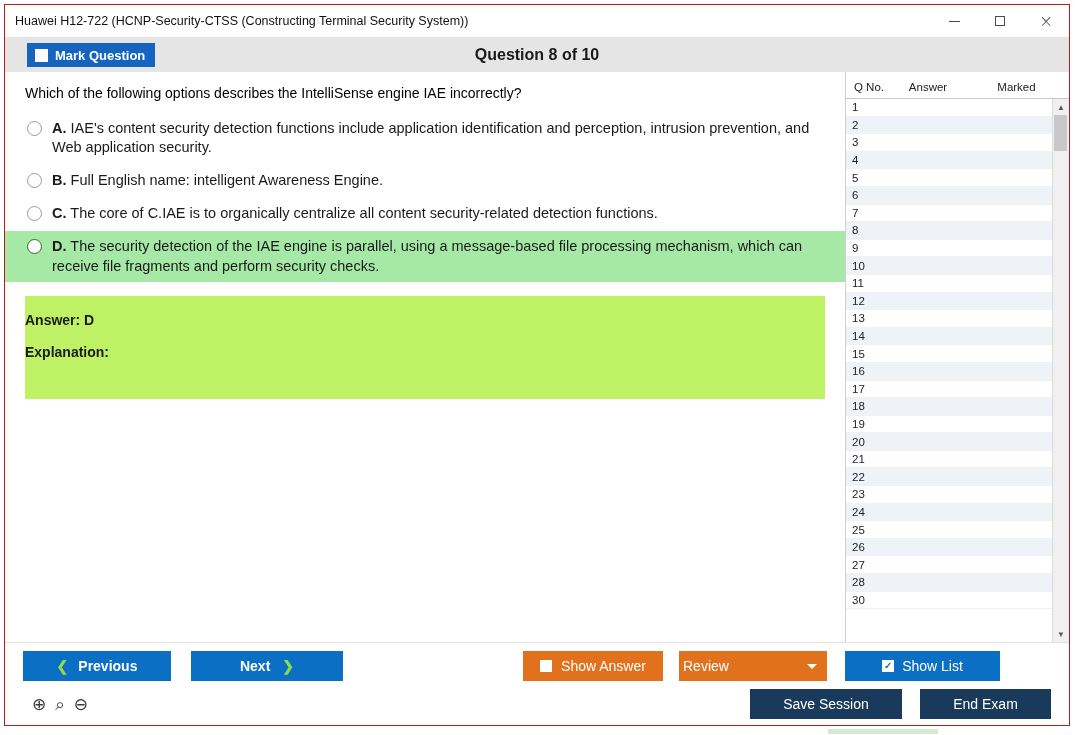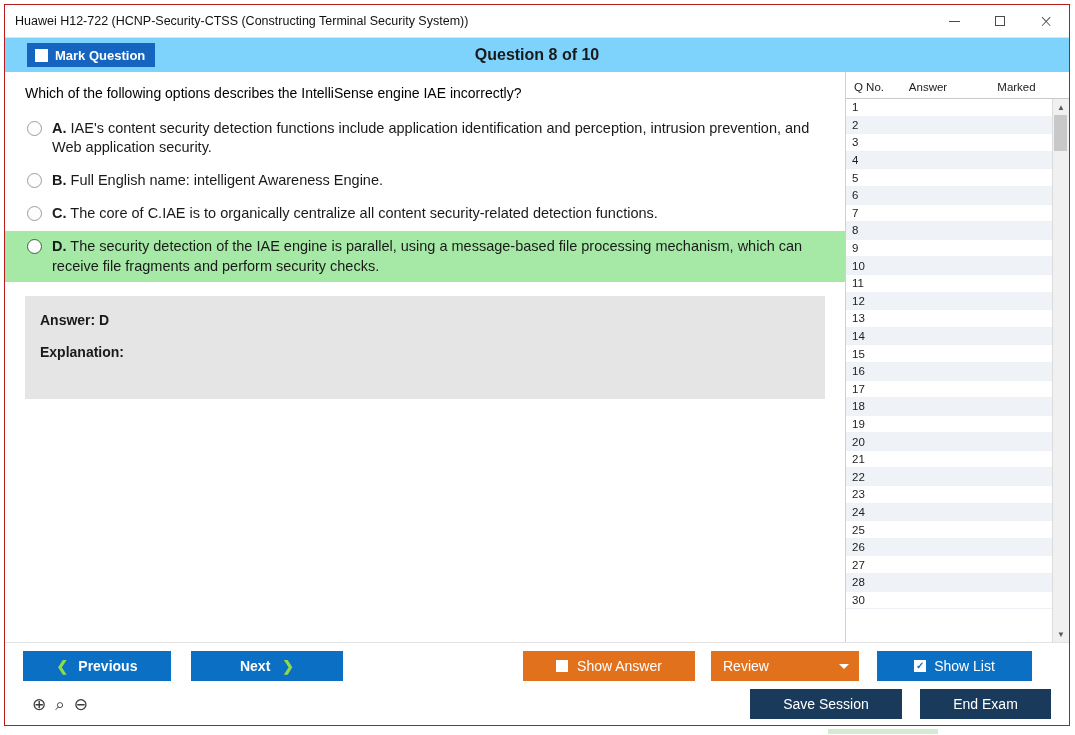--- a/index.html
+++ b/index.html
@@ -58,21 +58,21 @@
   .glyph-min { width: 11px; height: 1px; background: #4a4a4a; display:block; }
   .glyph-max { width: 10px; height: 10px; border: 1px solid #4a4a4a; display:block; box-sizing: border-box; }
   .glyph-close { font-size: 17px; line-height: 17px; font-family: "DejaVu Sans", sans-serif; font-weight: 300; }
 
   
   .header-row {
     height: 34px;
     display: flex;
     align-items: center;
     position: relative;
-    background: #7dd3fc;
+    background: #e5e5e5;
     flex: none;
     padding-left: 22px;
   }
   .mark-btn {
     background: #1565c0;
     color: #ffffff;
     font-size: 13px;
     font-weight: bold;
     height: 24px;
     padding: 0 10px 0 8px;
@@ -145,23 +145,23 @@
     background: #fdfdfd;
     margin-top: 2px;
     box-sizing: border-box;
   }
   .option.correct .radio { border-color: #2f6b2f; }
   .opt-letter { font-weight: bold; }
   .opt-text { flex: 1; }
 
   .answer-box {
     margin: 14px 20px 0 20px;
-    background: #e5e5e5;
+    background: #bef264;
     min-height: 103px;
-    padding: 16px 14px 14px 15px;
+    padding: 16px 14px 14px 0;
     box-sizing: border-box;
   }
   .answer-line {
     font-size: 14px;
     font-weight: bold;
     color: #1a1a1a;
     margin-bottom: 16px;
   }
   .explanation-line {
     font-size: 14px;
@@ -260,26 +260,26 @@
     align-items: center;
     justify-content: center;
     box-sizing: border-box;
   }
   .btn-blue { background: #0b6fc4; }
   .btn-orange { background: #e2711d; }
   .btn-dark { background: #1a3a5c; }
   .btn-prev { width: 148px; gap: 10px; font-weight: bold; }
   .btn-next { width: 152px; gap: 12px; font-weight: bold; margin-left: 20px; }
   .chevron { font-size: 14px; color: #8fdc4a; font-weight: bold; }
-  .btn-show-answer { width: 172px; margin-left: 180px; gap: 9px; }
+  .btn-show-answer { width: 140px; margin-left: 180px; gap: 9px; }
   .btn-review {
     width: 148px;
     margin-left: 16px;
     justify-content: space-between;
-    padding: 0 10px 0 12px;
+    padding: 0 10px 0 4px;
   }
   .btn-show-list { width: 155px; margin-left: 18px; gap: 8px; }
   .tick-box {
     width: 12px; height: 12px;
     background: #ffffff;
     display: inline-flex;
     align-items: center;
     justify-content: center;
     font-size: 10px;
     color: #0b6fc4;

